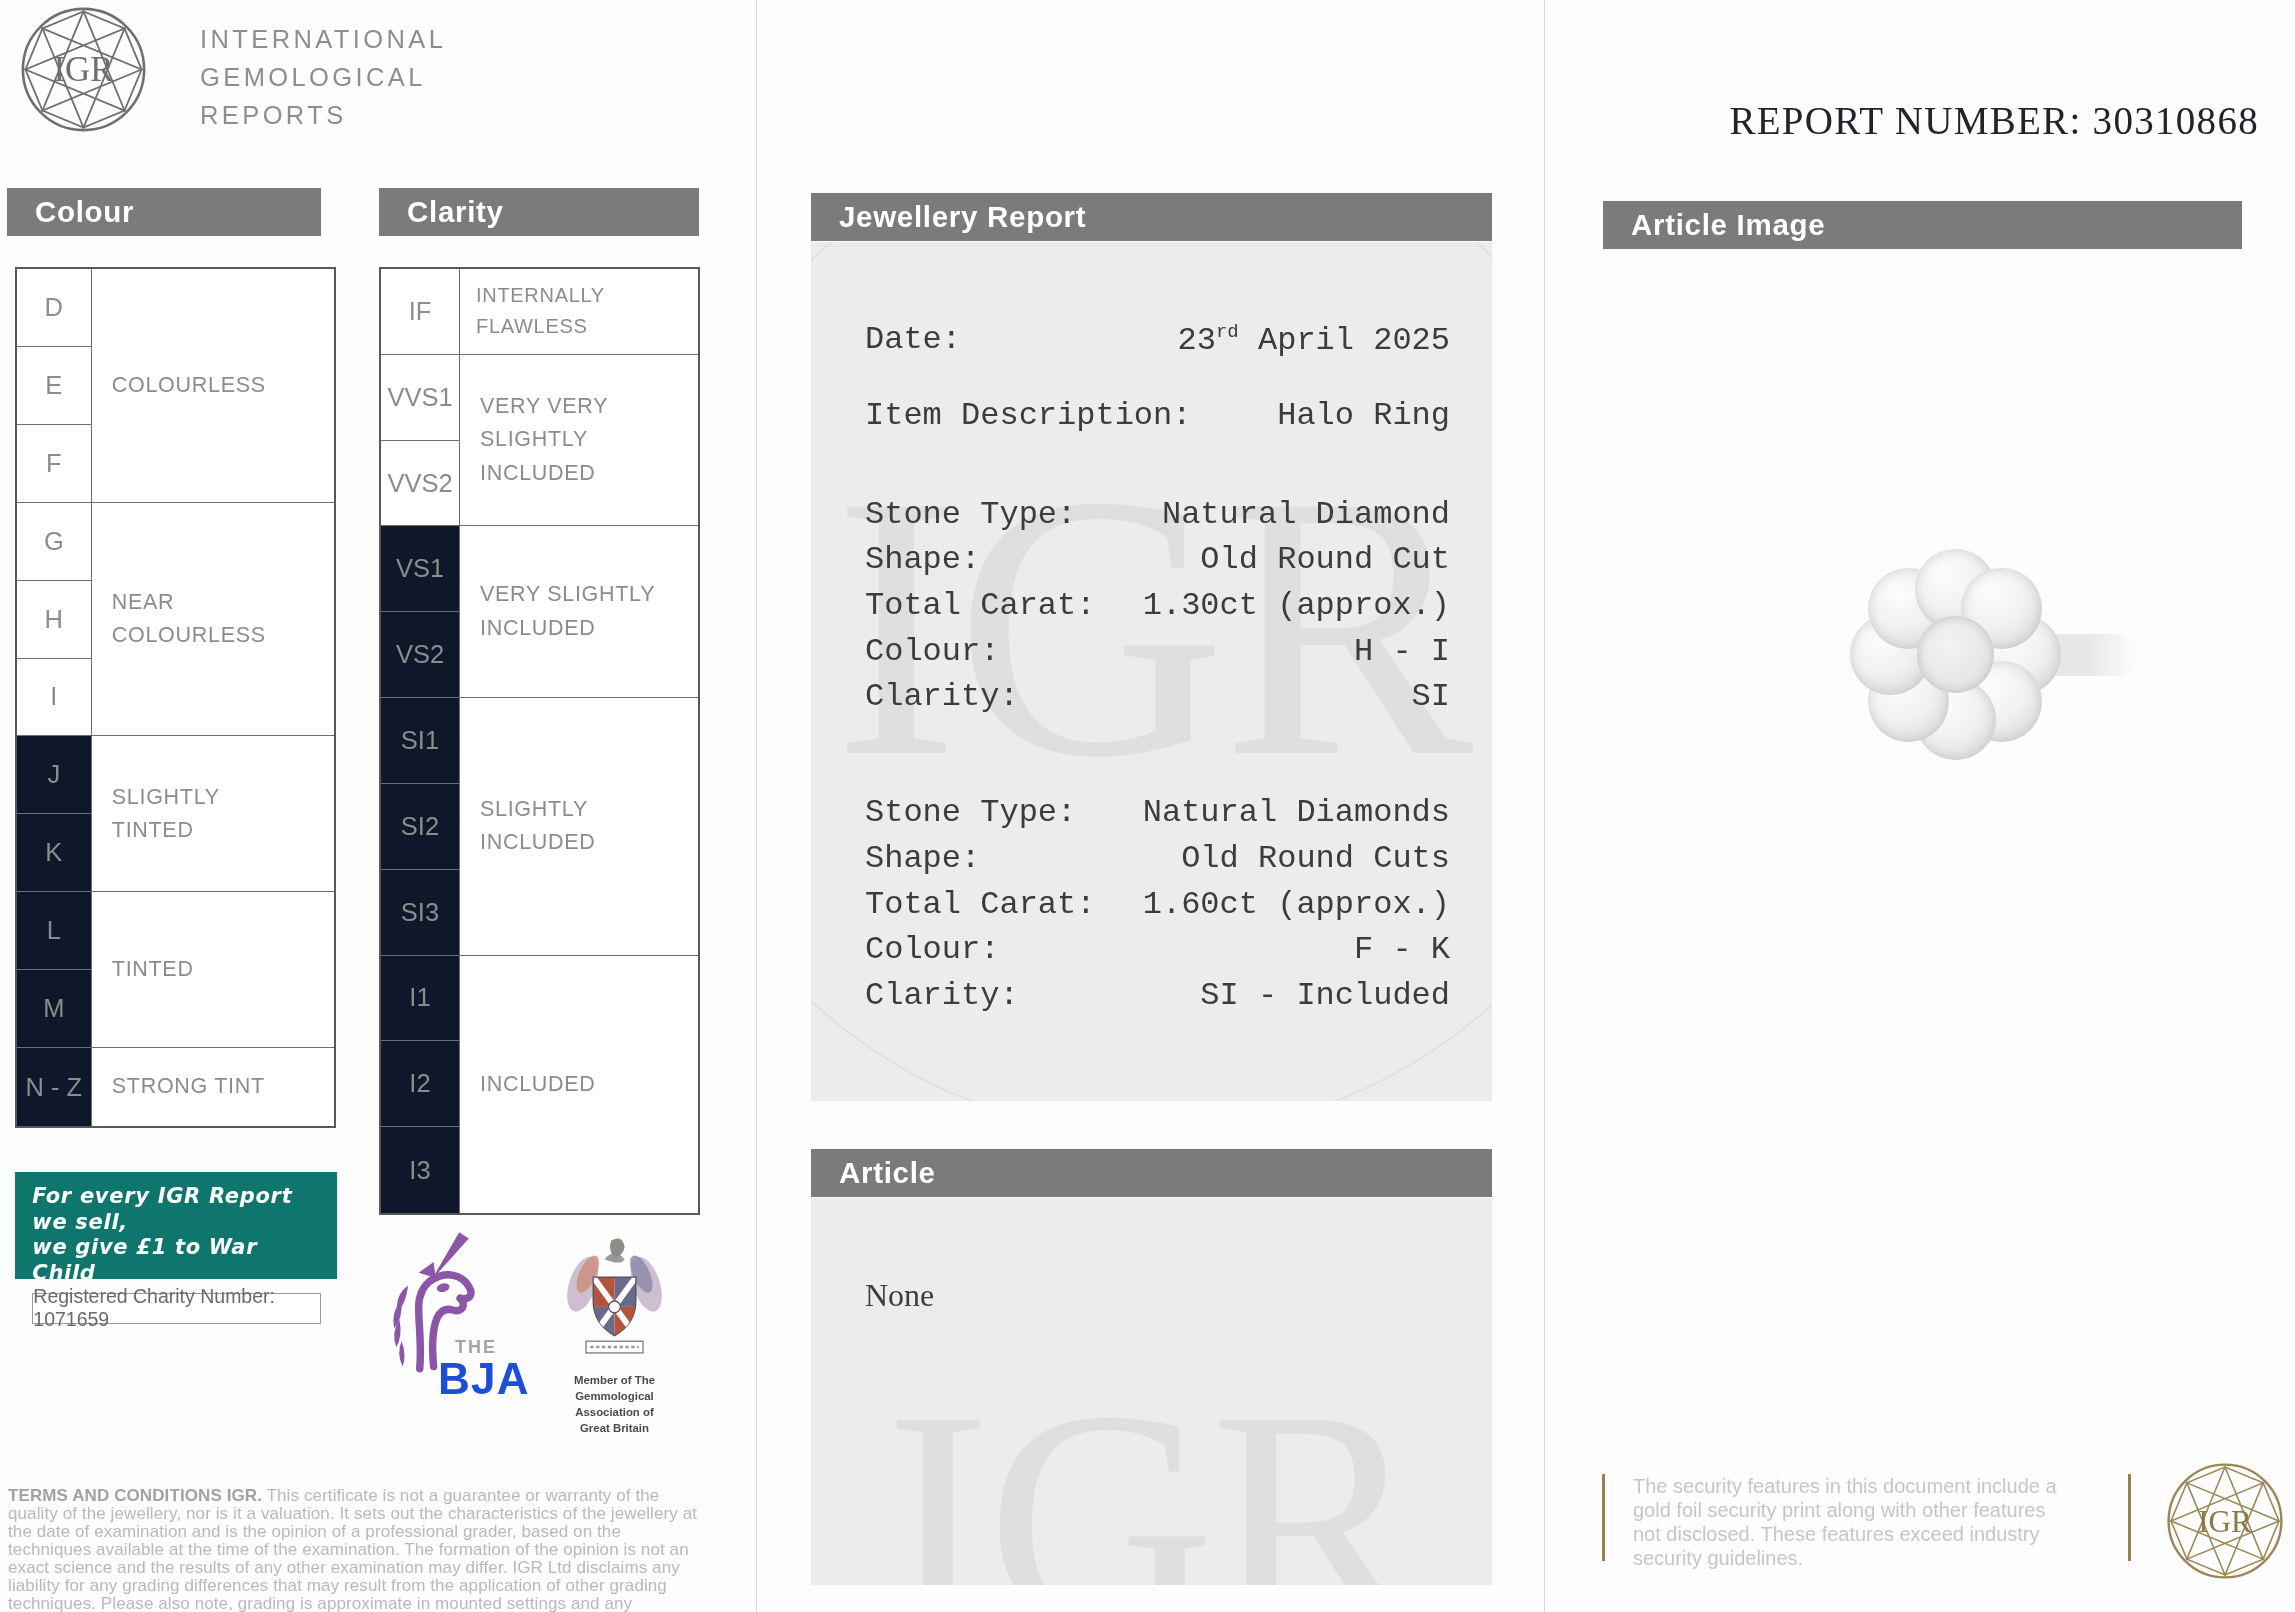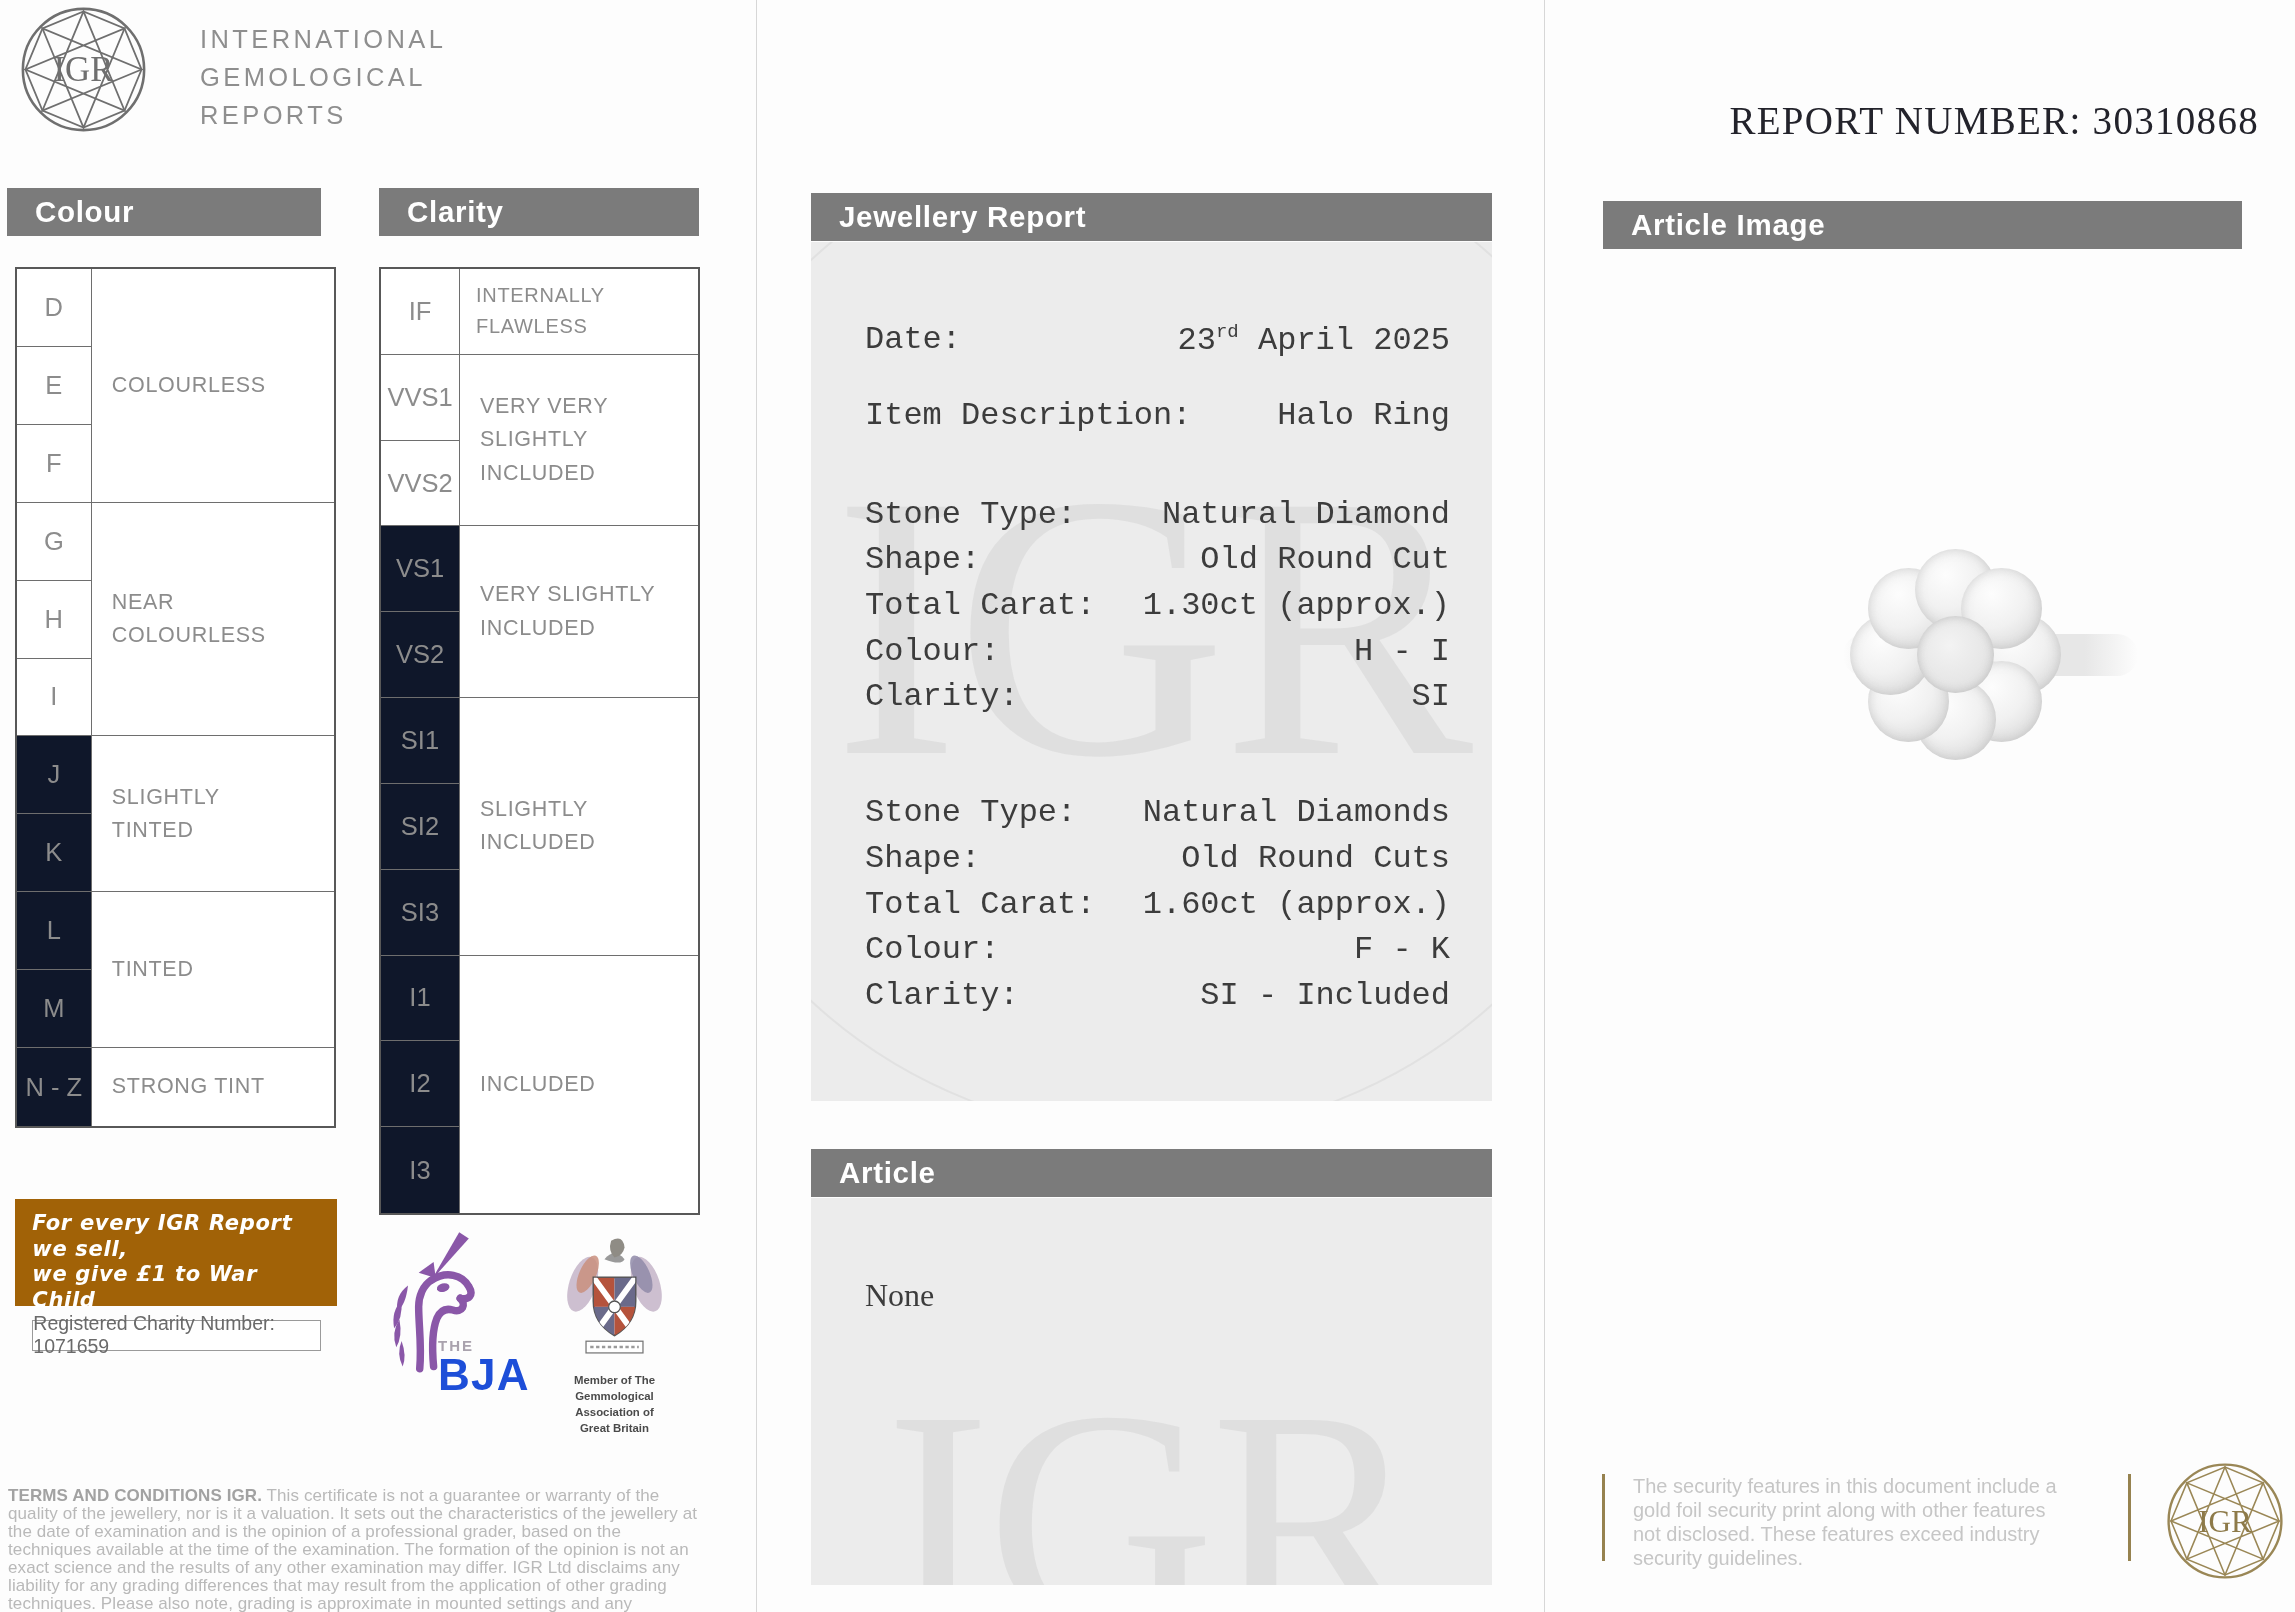--- a/index.html
+++ b/index.html
@@ -56,32 +56,32 @@
   .ring-band{position:absolute;left:37px;top:144px;width:295px;height:42px;border-radius:21px;
              background:linear-gradient(90deg,rgba(231,231,231,0),#e7e7e7 18%,#e7e7e7 82%,rgba(231,231,231,0));}
   .petal{position:absolute;width:81px;height:81px;border-radius:50%;
          background:radial-gradient(circle at 38% 32%,#fdfdfd 0%,#f1f1f1 45%,#e0e0e0 75%,#d7d7d7 100%);
          box-shadow:inset 0 0 10.7px rgba(140,140,140,.35);}
   .center-stone{position:absolute;left:111px;top:126px;width:77px;height:77px;border-radius:50%;
          background:radial-gradient(circle at 42% 38%,#f3f3f3 0%,#e7e7e7 55%,#d9d9d9 100%);
          box-shadow:inset 0 0 9.4px rgba(130,130,130,.4);}
 
   
-  .war-child{position:absolute;left:14.8px;top:1172px;width:322px;height:107px;background:#a16207;
-             box-sizing:border-box;padding:12px 16px 0 17.5px;margin-top:27px;}
+  .war-child{position:absolute;left:14.8px;top:1172px;width:322px;height:107px;background:#0f766e;
+             box-sizing:border-box;padding:12px 16px 0 17.5px;}
   .wc-line{color:#ffffff;font-family:"DejaVu Sans",sans-serif;font-style:italic;font-weight:700;
            font-size:21px;line-height:25.5px;letter-spacing:0.7px;}
   .wc-charity{margin-top:6.7px;background:#ffffff;border:1.3px solid #9a9a9a;height:29.5px;
               display:flex;align-items:center;justify-content:center;
               font-size:19.5px;color:#6a6a6a;}
 
   
   .bja{position:absolute;left:376px;top:1226px;width:168px;height:181px;}
   .bja-text{position:absolute;left:62px;top:111px;}
-  .bja-the{font-size:15px;letter-spacing:2px;color:#a9a2ad;font-weight:700;}
+  .bja-the{font-size:18px;letter-spacing:2px;color:#a9a2ad;font-weight:700;padding-left:17px;}
   .bja-name{font-size:44px;font-weight:700;color:#1d4ed8;letter-spacing:1.3px;line-height:42px;}
   .crest{position:absolute;left:561px;top:1234px;width:107px;height:175px;text-align:center;}
   .crest-caption{margin-top:4px;font-size:11.4px;font-weight:700;color:#4a4a4a;line-height:16px;}
 
   
   .terms{position:absolute;left:8px;top:1470px;width:701px;font-size:17px;line-height:18px;
          color:#b9b9b9;letter-spacing:0.1px;}
   .terms b{color:#a2a2a2;}
 
   

